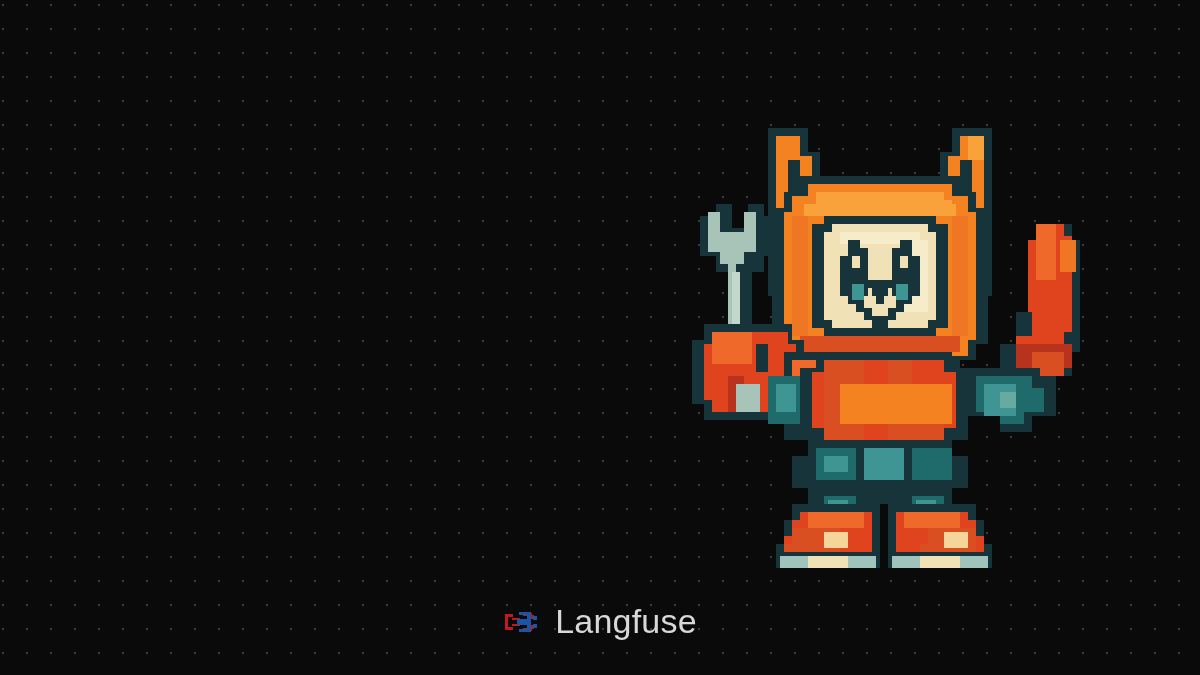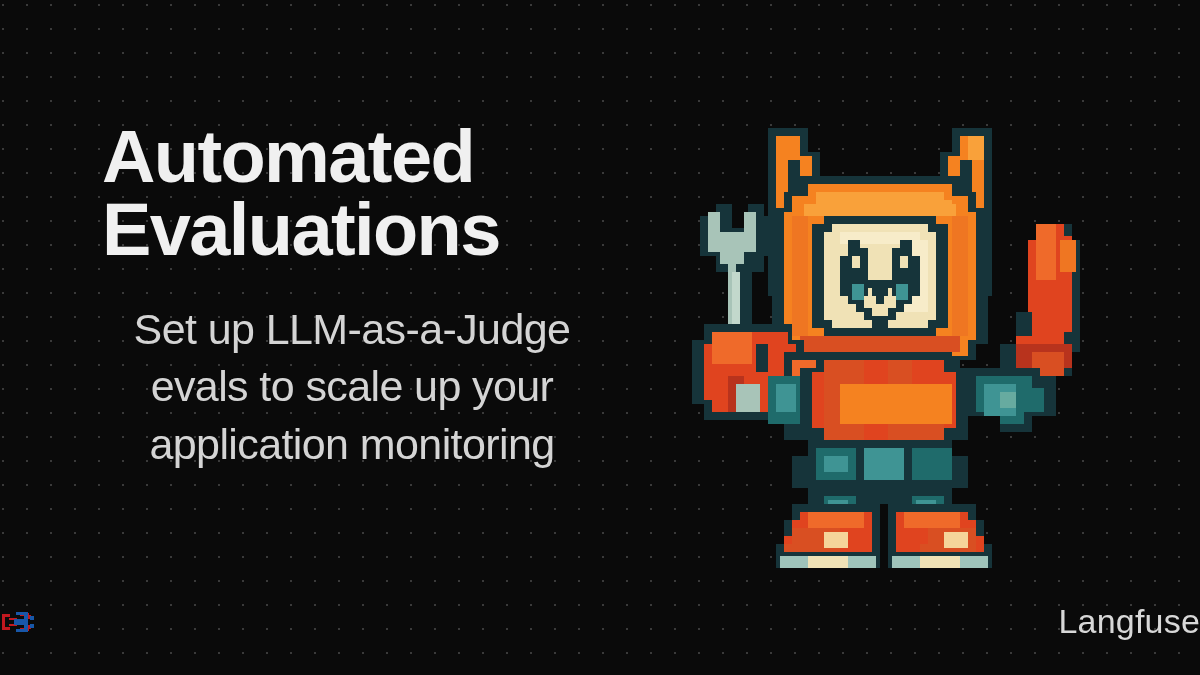--- a/index.html
+++ b/index.html
@@ -48,49 +48,35 @@
     position:absolute;
     left:680px; top:112px;
     width:400px; height:460px;
   }
   #mascot svg { display:block; width:100%; height:100%; image-rendering:pixelated; }
 
   
   #brand {
     position:absolute;
     left:0; right:0; top:602px;
-    display:flex; align-items:center; justify-content:space-between; gap:14px;
+    display:flex; align-items:center; justify-content:center; gap:14px;
   }
   #brand-mark { width:38px; height:30px; display:block; }
   #brand-name {
     color:#d8d8d8;
     font-size:34px;
     font-weight:400;
     letter-spacing:0.2px;
   }
 </style>
 </head>
 <body>
 
 <div id="stage">
 
-  <div id="text-col">
-
-    <div id="headline">
-      <span class="hl-line">Automated</span>
-      <span class="hl-line">Evaluations</span>
-    </div>
-
-    <div id="subtitle">
-      <span class="sub-line">Set up LLM-as-a-Judge</span>
-      <span class="sub-line">evals to scale up your</span>
-      <span class="sub-line">application monitoring</span>
-    </div>
-
-  </div>
 
   <div id="mascot">
     <svg viewBox="0 0 100 115" shape-rendering="crispEdges" xmlns="http://www.w3.org/2000/svg">
       <g>
 
         <path d="M22 4 h10 v6 h3 v6 h3 v6 h3 v6 h3 v6 h-4 v-5 h-3 v-5 h-3 v-5 h-3 v-5 h-3 v32 h-6 z" fill="#16343a"></path>
         <path d="M24 6 h6 v5 h3 v5 h3 v5 h3 v5 h3 v6 h-18 z" fill="#f58220"></path>
         <path d="M27 12 h3 v4 h3 v4 h3 v4 h-9 z" fill="#16343a"></path>
         <path d="M24 24 h5 v12 h-5 z" fill="#d94f22"></path>
 

